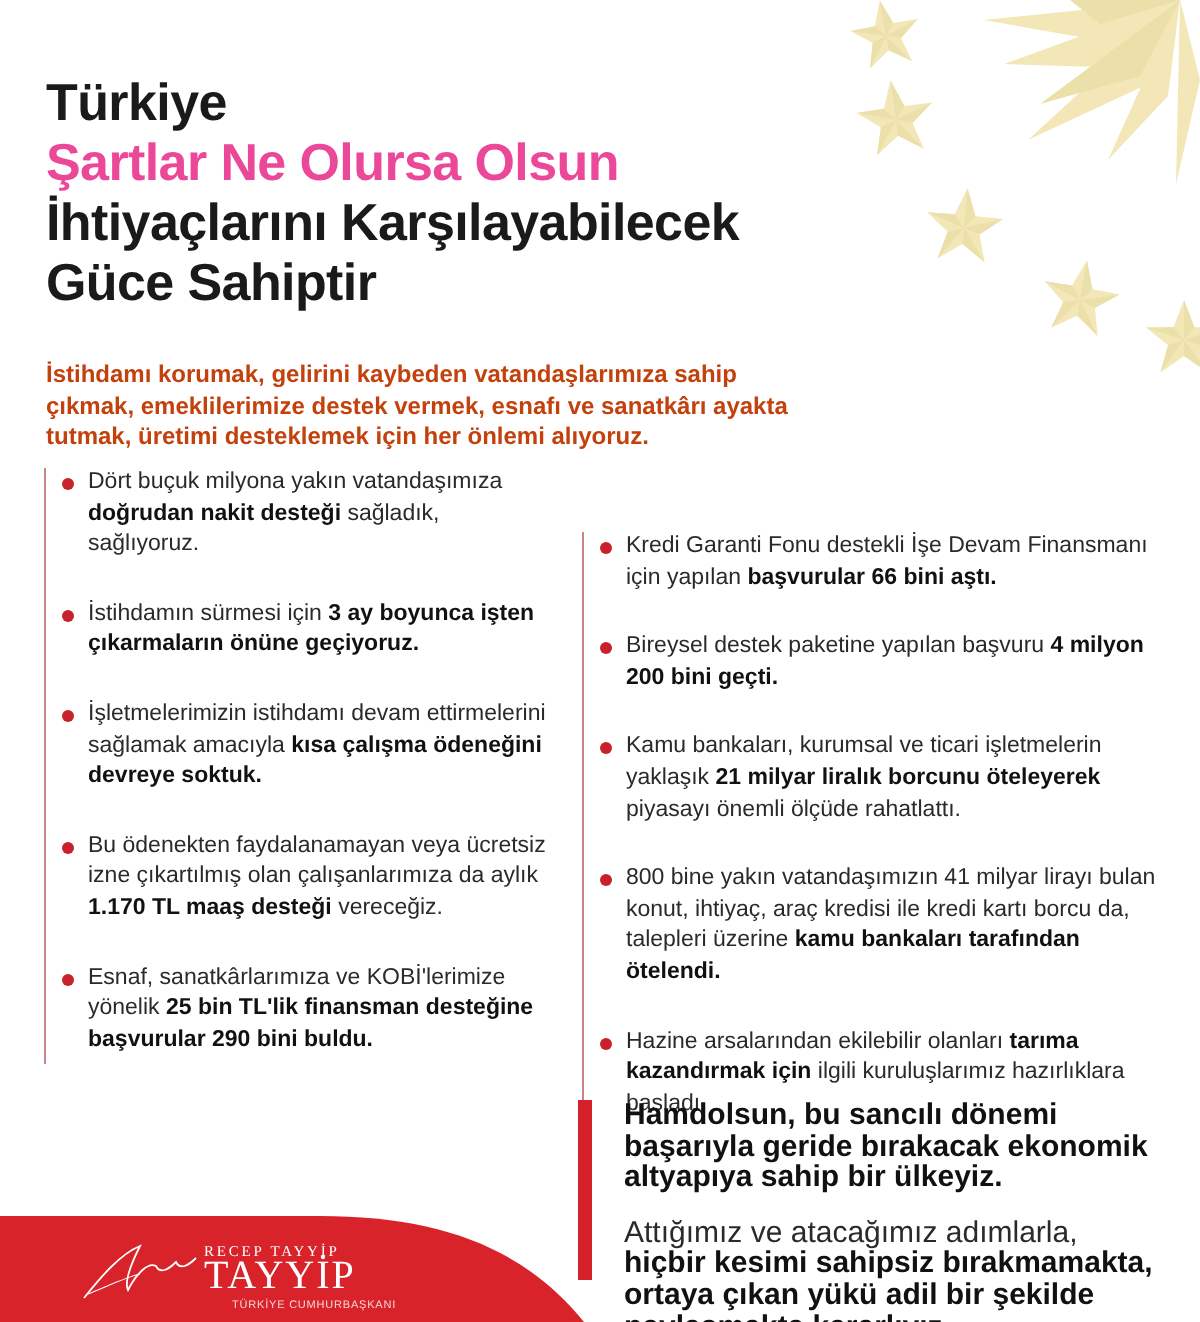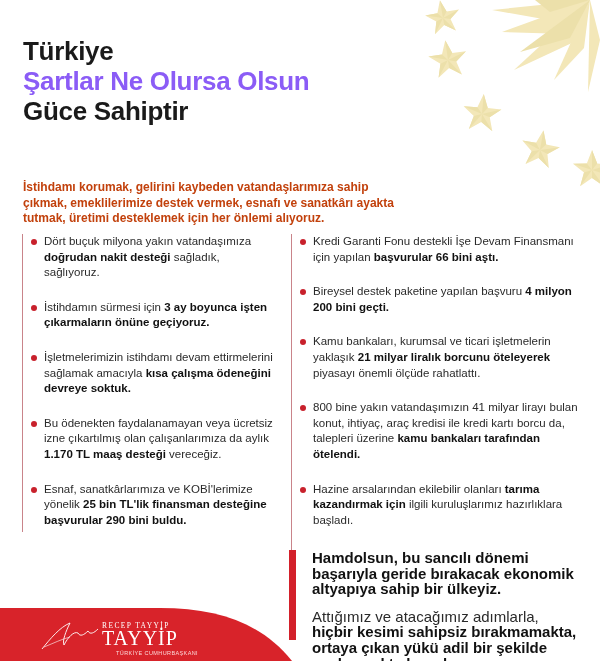--- a/index.html
+++ b/index.html
@@ -3,25 +3,25 @@
 <meta charset="utf-8">
 <style>
   html, body { margin:0; padding:0; }
   body {
     width:600px; height:661px; position:relative; overflow:hidden;
     background:#ffffff; font-family:"Liberation Sans", sans-serif; color:#1a1a1a;
   }
   .stars { position:absolute; left:0; top:0; width:600px; height:200px; pointer-events:none; }
   .title { position:absolute; left:23px; top:36px; margin:0; font-size:26px; font-weight:700; line-height:30px; letter-spacing:-0.3px; }
   .title .l { display:block; white-space:nowrap; }
-  .title .red { color:#8b5cf6; }
+  .title .red { color:#ec4899; }
   .intro { position:absolute; left:23px; top:180px; width:390px; font-size:12px; line-height:15.5px; color:#c2410c; margin:0;font-weight:bold; }
   .col { position:absolute; top:234px; }
   .col.left { left:22px; width:250px; height:298px; border-left:1px solid #c9848a; }
-  .col.right { left:291px; width:290px; height:316px; border-left:1px solid #c9848a; }
+  .col.right { left:291px; width:290px; height:316px; border-left:1px solid #c9848a;margin-top:32px; }
   .item { position:relative; padding-left:21px; font-size:11.5px; line-height:15.6px; color:#2a2a2a; margin:0 0 19px 0; }
   .bullet { position:absolute; left:8px; top:5px; width:6px; height:6px; border-radius:50%; background:#c8212c; }
   .item b { color:#111; font-weight:700; }
   .closing { position:absolute; left:291px; top:550px; width:290px; height:90px; }
   .closing .bar { position:absolute; left:-2px; top:0; width:7px; height:90px; background:#d3202a; }
   .closing p { margin:0 0 12px 21px; font-size:15px; line-height:15.6px; color:#2a2a2a; }
   .closing b { color:#111; }
   .swoosh { position:absolute; left:0; top:600px; width:300px; height:61px; }
   .logo { position:absolute; left:40px; top:617px; width:200px; height:40px; }
   .logo .sig { position:absolute; left:0; top:0; width:60px; height:38px; }
@@ -55,20 +55,21 @@
     <polygon points="0,0 -36,80 -6,48"></polygon>
     <polygon points="0,0 -2,92 10,40"></polygon>
     <polygon points="0,0 -60,-4 -40,12" fill="#ece0aa"></polygon>
     <polygon points="0,0 -70,52 -20,38" fill="#ece0aa"></polygon>
   </g>
 </svg>
 
 <h1 class="title">
   <span class="l">Türkiye</span>
   <span class="l red">Şartlar Ne Olursa Olsun</span>
+  <span class="l">İhtiyaçlarını Karşılayabilecek</span>
   <span class="l">Güce Sahiptir</span>
 </h1>
 
 <p class="intro">İstihdamı korumak, gelirini kaybeden vatandaşlarımıza sahip çıkmak, emeklilerimize destek vermek, esnafı ve sanatkârı ayakta tutmak, üretimi desteklemek için her önlemi alıyoruz.</p>
 
 <div class="col left">
   <p class="item"><span class="bullet"></span><span>Dört buçuk milyona yakın vatandaşımıza </span><b>doğrudan nakit desteği</b><span> sağladık, sağlıyoruz.</span></p>
   <p class="item"><span class="bullet"></span><span>İstihdamın sürmesi için </span><b>3 ay boyunca işten çıkarmaların önüne geçiyoruz.</b><span></span></p>
   <p class="item"><span class="bullet"></span><span>İşletmelerimizin istihdamı devam ettirmelerini sağlamak amacıyla </span><b>kısa çalışma ödeneğini devreye soktuk.</b><span></span></p>
   <p class="item"><span class="bullet"></span><span>Bu ödenekten faydalanamayan veya ücretsiz izne çıkartılmış olan çalışanlarımıza da aylık </span><b>1.170 TL maaş desteği</b><span> vereceğiz.</span></p>

